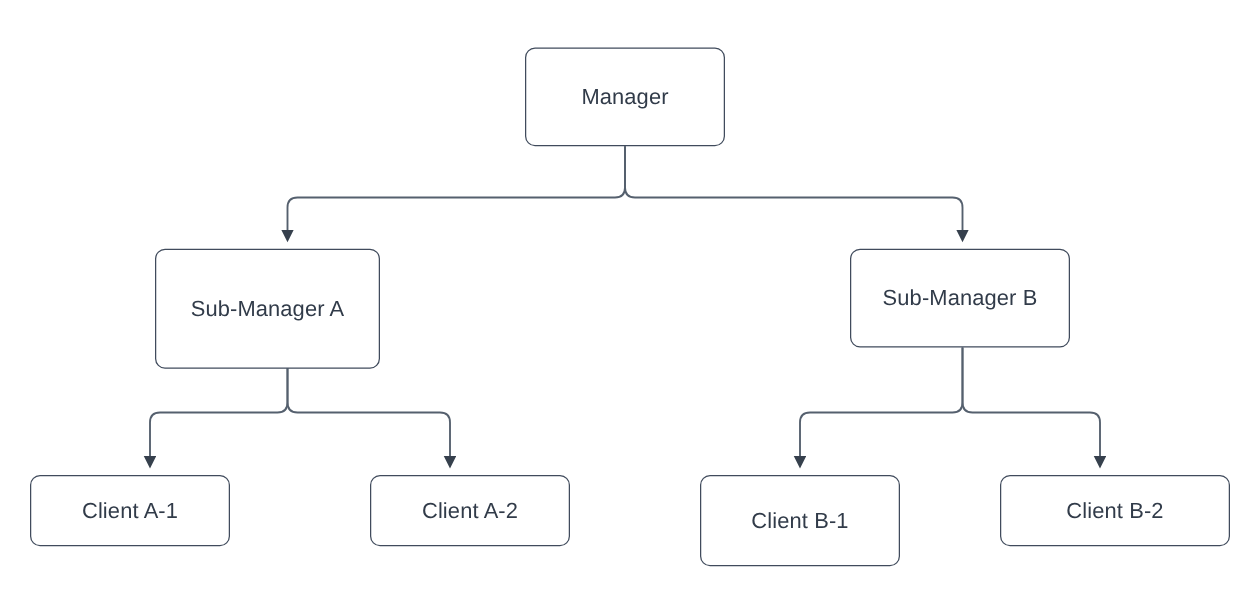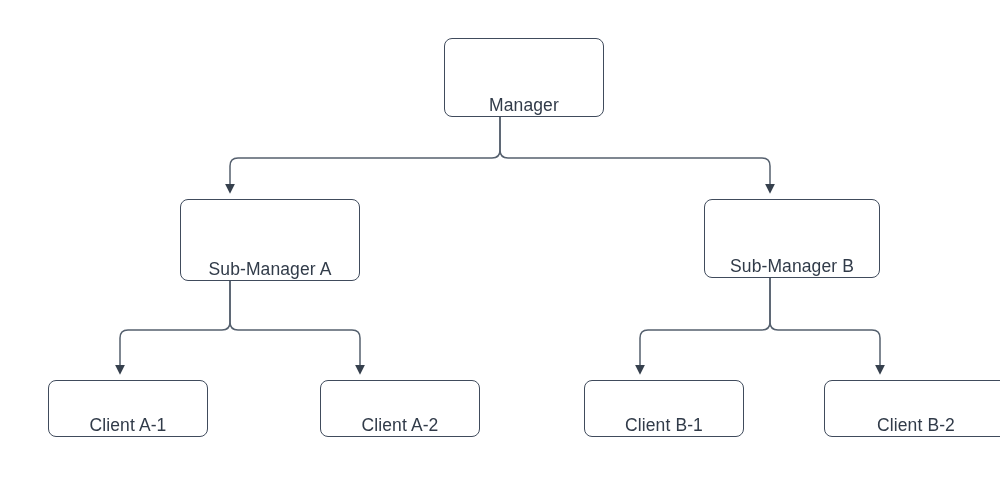--- a/index.html
+++ b/index.html
@@ -24,29 +24,28 @@
     width: 1000px;
     height: 480px;
   }
   .node {
     position: absolute;
     box-sizing: border-box;
     background: #ffffff;
     border: 1.5px solid #404b5c;
     border-radius: 8px;
     display: flex;
-    align-items: flex-end;
+    align-items: center;
     justify-content: center;
     color: #313b49;
     font-size: 17.5px;
     line-height: 1.2;
     letter-spacing: 0.1px;
     white-space: nowrap;
     z-index: 2;
-    margin-left: 24px;
   }
   .node-label {
     display: block;
     pointer-events: none;
   }
 </style>
 </head>
 <body>
 
 <div id="canvas">
@@ -71,37 +70,37 @@
       <path marker-end="url(#arrowhead)" d="M 770 278 L 770 322 Q 770 330 762 330 L 648 330 Q 640 330 640 338 L 640 366"></path>
 
       <path marker-end="url(#arrowhead)" d="M 770 278 L 770 322 Q 770 330 778 330 L 872 330 Q 880 330 880 338 L 880 366"></path>
     </g>
   </svg>
 
   <div class="node" style="left:420px; top:38px; width:160px; height:79px;">
     <span class="node-label">Manager</span>
   </div>
 
-  <div class="node" style="left:156px; top:199px; width:180px; height:82px;">
+  <div class="node" style="left:124px; top:199px; width:180px; height:96px;">
     <span class="node-label">Sub-Manager A</span>
   </div>
 
   <div class="node" style="left:680px; top:199px; width:176px; height:79px;">
     <span class="node-label">Sub-Manager B</span>
   </div>
 
   <div class="node" style="left:24px; top:380px; width:160px; height:57px;">
     <span class="node-label">Client A-1</span>
   </div>
 
   <div class="node" style="left:296px; top:380px; width:160px; height:57px;">
     <span class="node-label">Client A-2</span>
   </div>
 
-  <div class="node" style="left:560px; top:380px; width:160px; height:57px;">
+  <div class="node" style="left:560px; top:380px; width:160px; height:73px;">
     <span class="node-label">Client B-1</span>
   </div>
 
   <div class="node" style="left:800px; top:380px; width:184px; height:57px;">
     <span class="node-label">Client B-2</span>
   </div>
 
 </div>
 
 </body></html>

